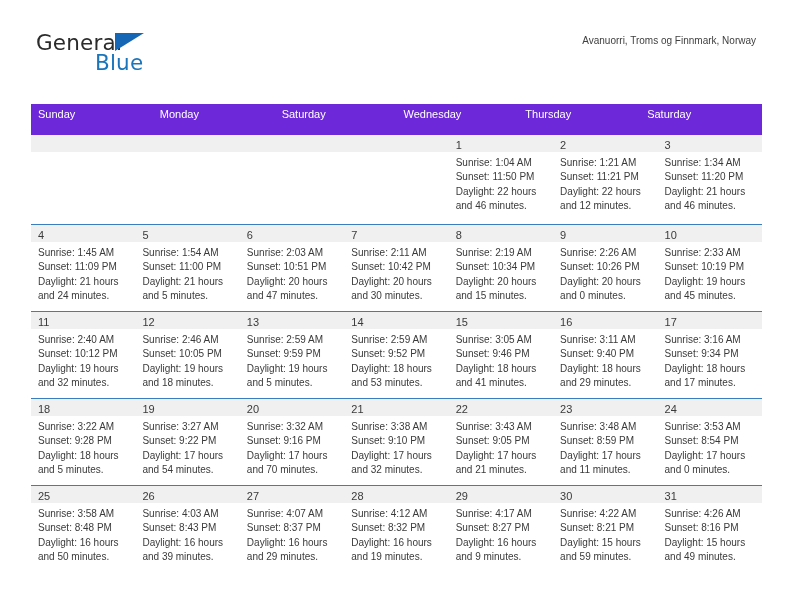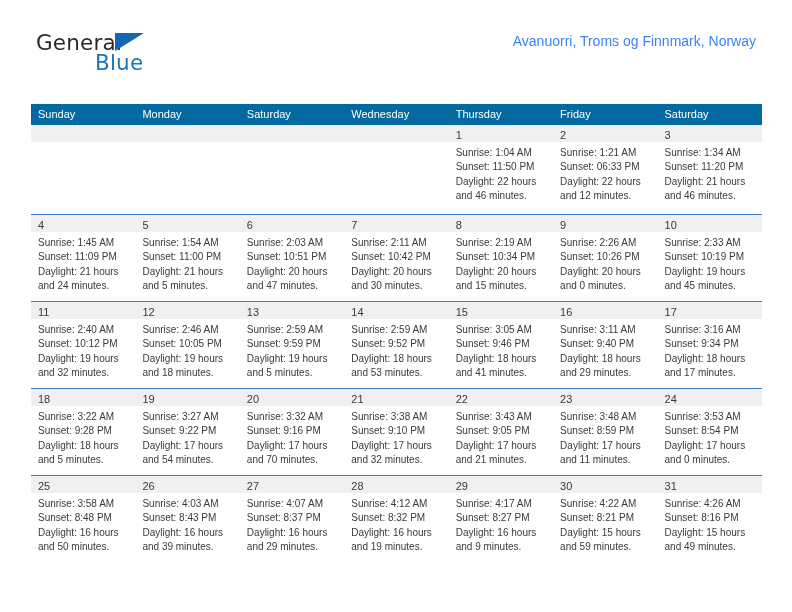--- a/index.html
+++ b/index.html
@@ -72,39 +72,39 @@
     text-align: right;
   }
   .cal-title {
     font-size: 26px;
     color: #3a3a3a;
     font-weight: 400;
     line-height: 34px;
     white-space: nowrap;
   }
   .cal-subtitle {
-    font-size: 14px;
-    color: #3b82f6;
+    font-size: 10px;
+    color: #404040;
     font-weight: 400;
     line-height: 20px;
     margin-top: 5px;
     white-space: nowrap;
   }
 
   
   .calendar {
     position: absolute;
     left: 31px;
     top: 104px;
     width: 731px;
   }
   .weekday-row {
     display: flex;
-    background: #0369a1;
-    height: 21px;
+    background: #6d28d9;
+    height: 31px;
   }
   .weekday {
     flex: 1 1 0;
     color: #ffffff;
     font-size: 11px;
     line-height: 21px;
     padding-left: 7px;
     box-sizing: border-box;
     white-space: nowrap;
     overflow: hidden;
@@ -164,21 +164,20 @@
     </div>
   </div>
 
   <div class="calendar">
     <div class="weekday-row" id="weekday-row">
         <div class="weekday">Sunday</div>
         <div class="weekday">Monday</div>
         <div class="weekday">Saturday</div>
         <div class="weekday">Wednesday</div>
         <div class="weekday">Thursday</div>
-        <div class="weekday">Friday</div>
         <div class="weekday">Saturday</div>
       </div>
     <div id="weeks-container">
         <div class="week-row first">
           <div class="day-cell empty">
             <div class="day-num-band"><span class="day-num"></span></div>
           </div>
           <div class="day-cell empty">
             <div class="day-num-band"><span class="day-num"></span></div>
           </div>
@@ -194,21 +193,21 @@
               <div class="day-line">Sunrise: 1:04 AM</div>
               <div class="day-line">Sunset: 11:50 PM</div>
               <div class="day-line">Daylight: 22 hours</div>
               <div class="day-line">and 46 minutes.</div>
             </div>
           </div>
           <div class="day-cell">
             <div class="day-num-band"><span class="day-num">2</span></div>
             <div class="day-body">
               <div class="day-line">Sunrise: 1:21 AM</div>
-              <div class="day-line">Sunset: 06:33 PM</div>
+              <div class="day-line">Sunset: 11:21 PM</div>
               <div class="day-line">Daylight: 22 hours</div>
               <div class="day-line">and 12 minutes.</div>
             </div>
           </div>
           <div class="day-cell">
             <div class="day-num-band"><span class="day-num">3</span></div>
             <div class="day-body">
               <div class="day-line">Sunrise: 1:34 AM</div>
               <div class="day-line">Sunset: 11:20 PM</div>
               <div class="day-line">Daylight: 21 hours</div>

